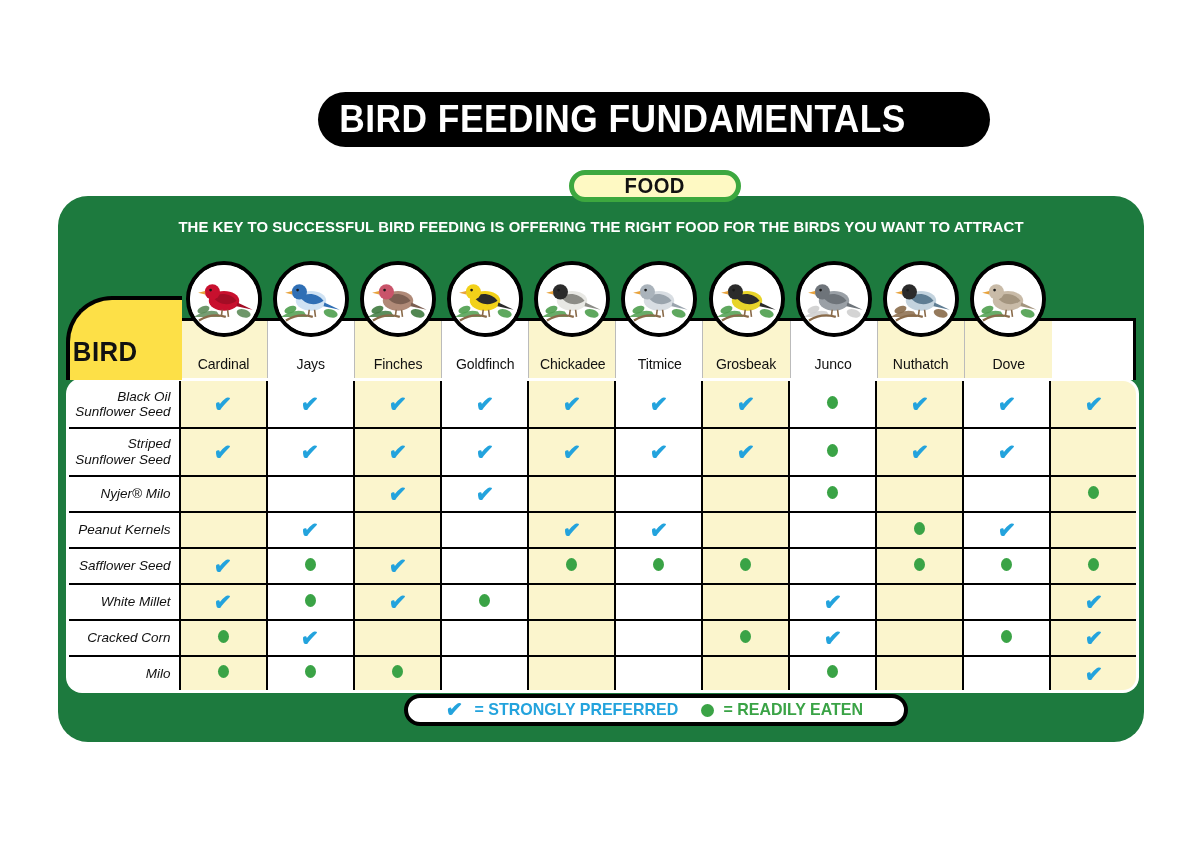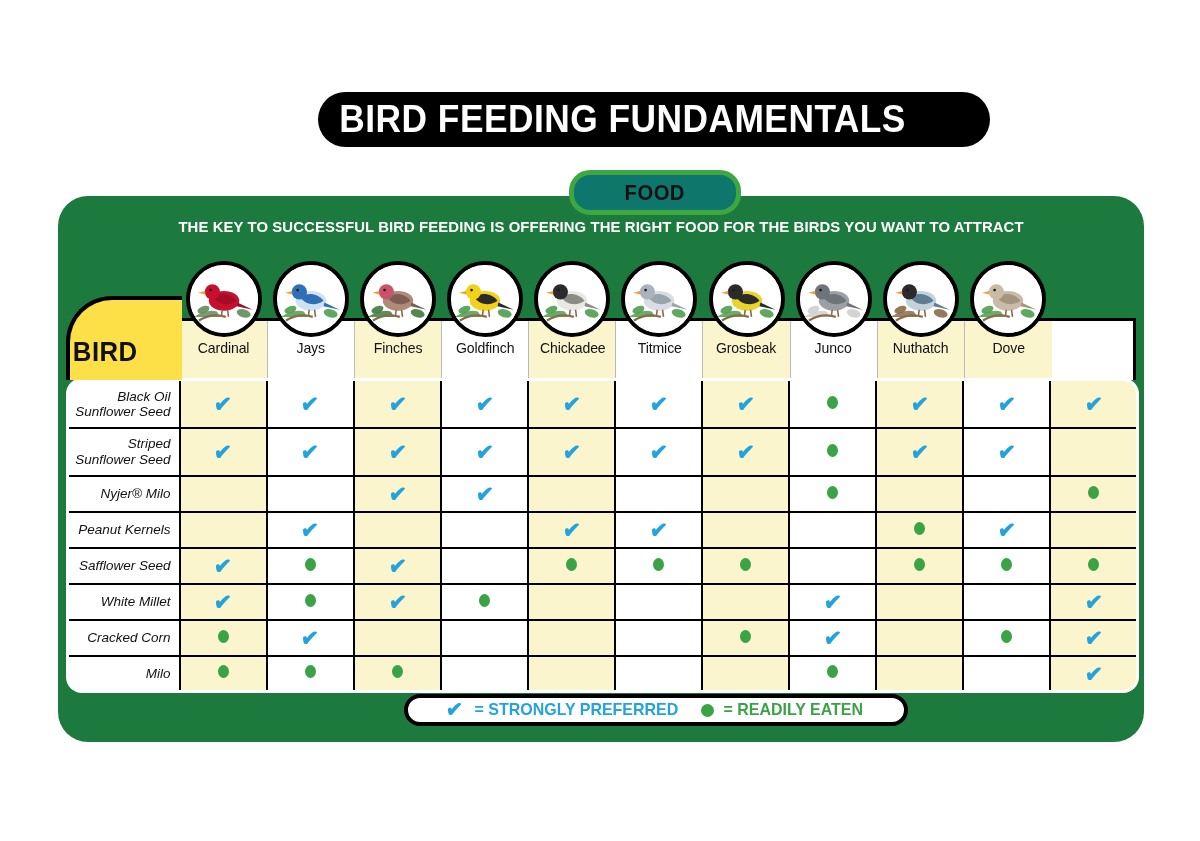--- a/index.html
+++ b/index.html
@@ -43,22 +43,22 @@
     left: 58px; top: 196px;
     width: 1086px; height: 546px;
     background: #1d7a3e;
     border-radius: 30px;
   }
 
   
   .food-pill {
     position: absolute;
     left: 569px; top: 170px;
-    width: 172px; height: 45px;
-    background: #0f766e;
+    width: 172px; height: 32px;
+    background: #fef9c3;
     border: 5px solid #3da83f;
     border-radius: 21px;
     display: flex; align-items: center; justify-content: center;
     z-index: 6;
   }
   .food-pill .food-text {
     color: #111111;
     font-size: 22px;
     font-weight: bold;
     letter-spacing: 0.5px;
@@ -124,21 +124,21 @@
     display: flex;
     z-index: 5;
     overflow: visible;
   }
   .hdr-cell {
     position: relative;
     width: 87.09px;
     display: flex;
     align-items: flex-end;
     justify-content: center;
-    padding-bottom: 24px;
+    padding-bottom: 8px;
     border-right: 1px solid #bbbbbb;
   }
   .hdr-cell:last-child { border-right: none; }
   .hdr-cell.alt { background: #fbf5cd; }
   .hdr-name {
     font-size: 14.5px;
     color: #111111;
     white-space: nowrap;
     transform: scaleX(0.97);
     letter-spacing: -0.1px;

